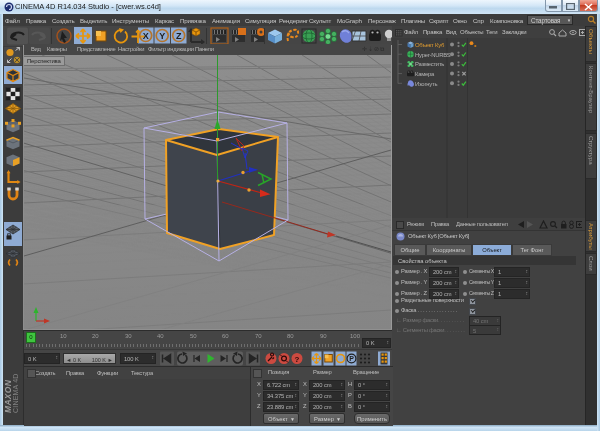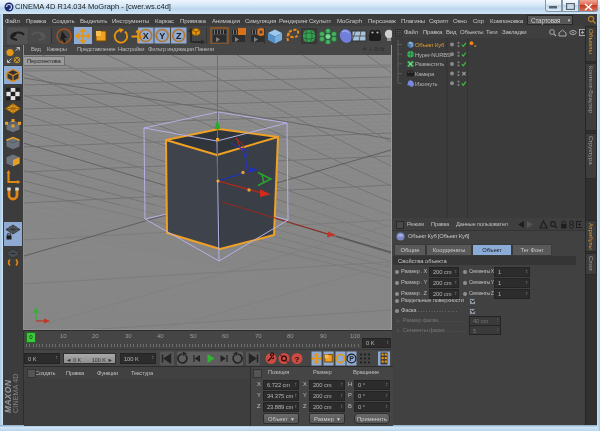--- a/index.html
+++ b/index.html
@@ -44,21 +44,21 @@
 .fld i{font-style:normal;position:absolute;right:1px;top:0;color:#8a8a8a;font-size:5px;}
 .lbl{position:absolute;color:#bdbdbd;font-size:5.8px;letter-spacing:-0.25px;white-space:nowrap;}
 .bullet{position:absolute;width:4px;height:4px;border-radius:50%;background:#8f8f8f;}
 .chk{position:absolute;width:5px;height:5px;background:#8f959d;border:1px solid #44484e;}
 .chk:after{content:"";position:absolute;left:0.5px;top:0.5px;width:2.5px;height:1.5px;border-left:1px solid #222;border-bottom:1px solid #222;transform:rotate(-45deg);}
 .ddn{position:absolute;height:11px;background:linear-gradient(#6a6a6a,#555);border:1px solid #2e2e2e;border-radius:2px;color:#cfcfcf;font-size:5.8px;box-sizing:border-box;padding:2.5px 0 0 4px;}
 </style></head>
 <body>
 
 <div class="abs" id="titlebar"></div>
-<div class="abs" id="title">CINEMA 4D R14.034 MoGraph - [cwer.ws.c4d]</div>
+<div class="abs" id="title">CINEMA 4D R14.034 Studio - [cwer.ws.c4d]</div>
 <svg class="abs" style="left:4px;top:2px" width="10" height="10">
     <circle cx="5" cy="5" r="4.5" fill="#1b2c6e"></circle>
     <path d="M2.5 5a2.5 2.5 0 1 1 2.5 2.5" stroke="#cdd6f2" stroke-width="1.2" fill="none"></path>
   </svg>
 <div class="abs winbtn" id="btnmin"></div>
 <div class="abs winbtn" id="btnmax"></div>
 <div class="abs winbtn" id="btnclose"></div>
 <svg class="abs" style="left:549px;top:6px" width="9" height="3">
     <rect x="0" y="0" width="8" height="2.5" fill="#57646f"></rect>
   </svg>

